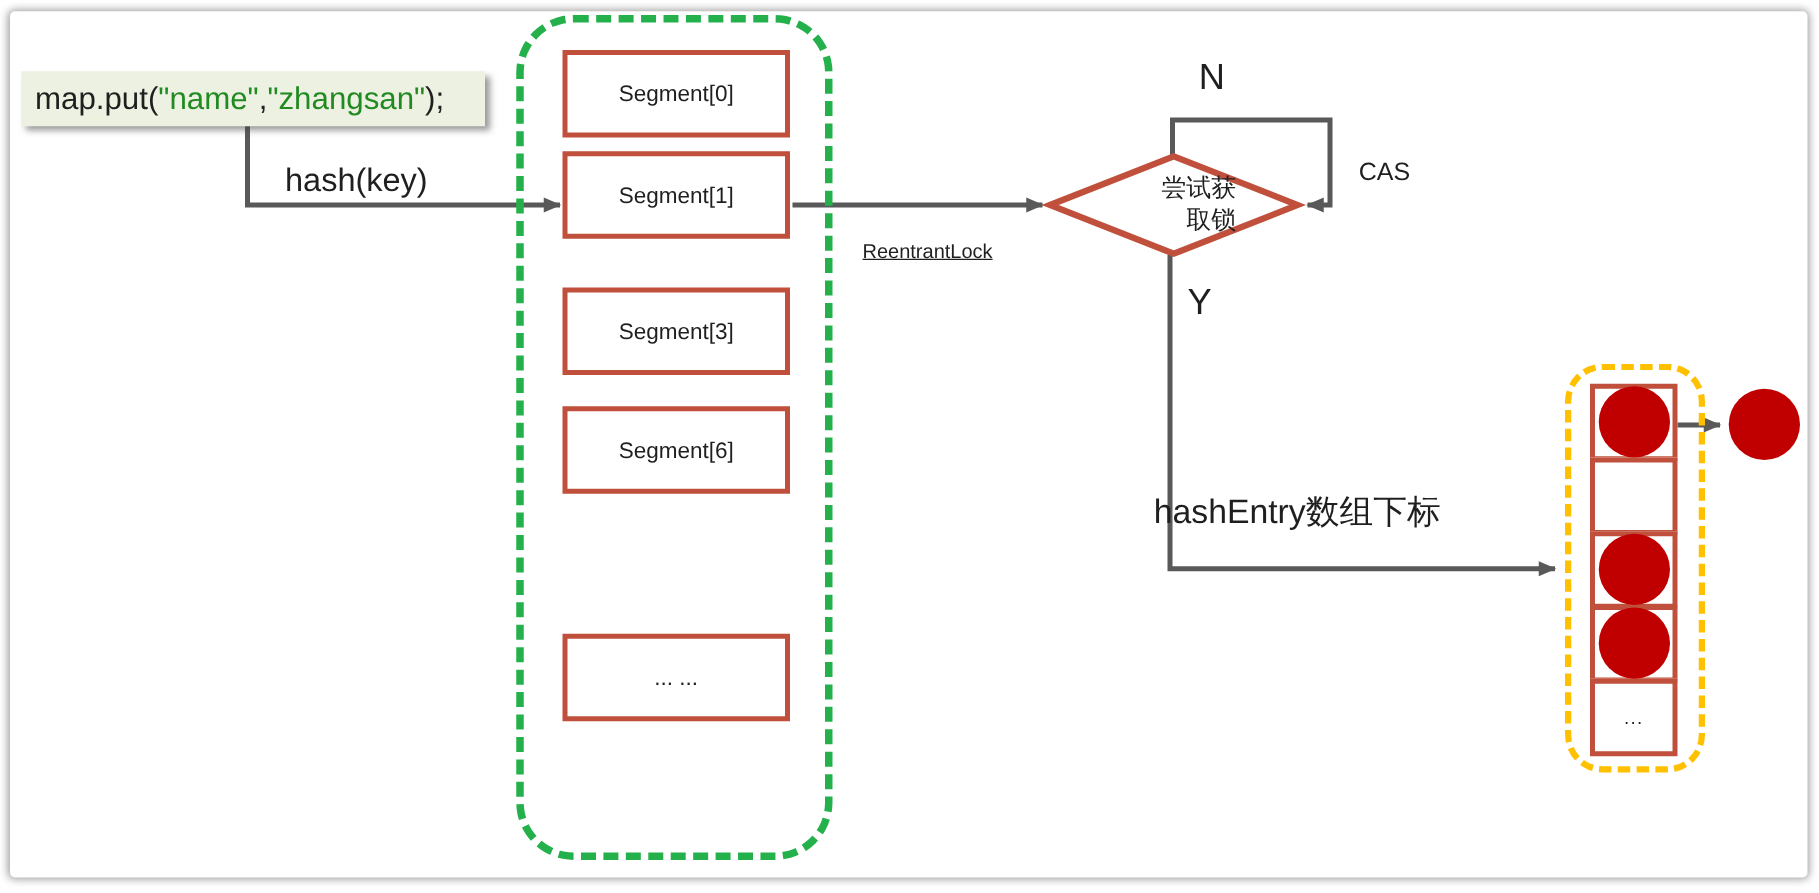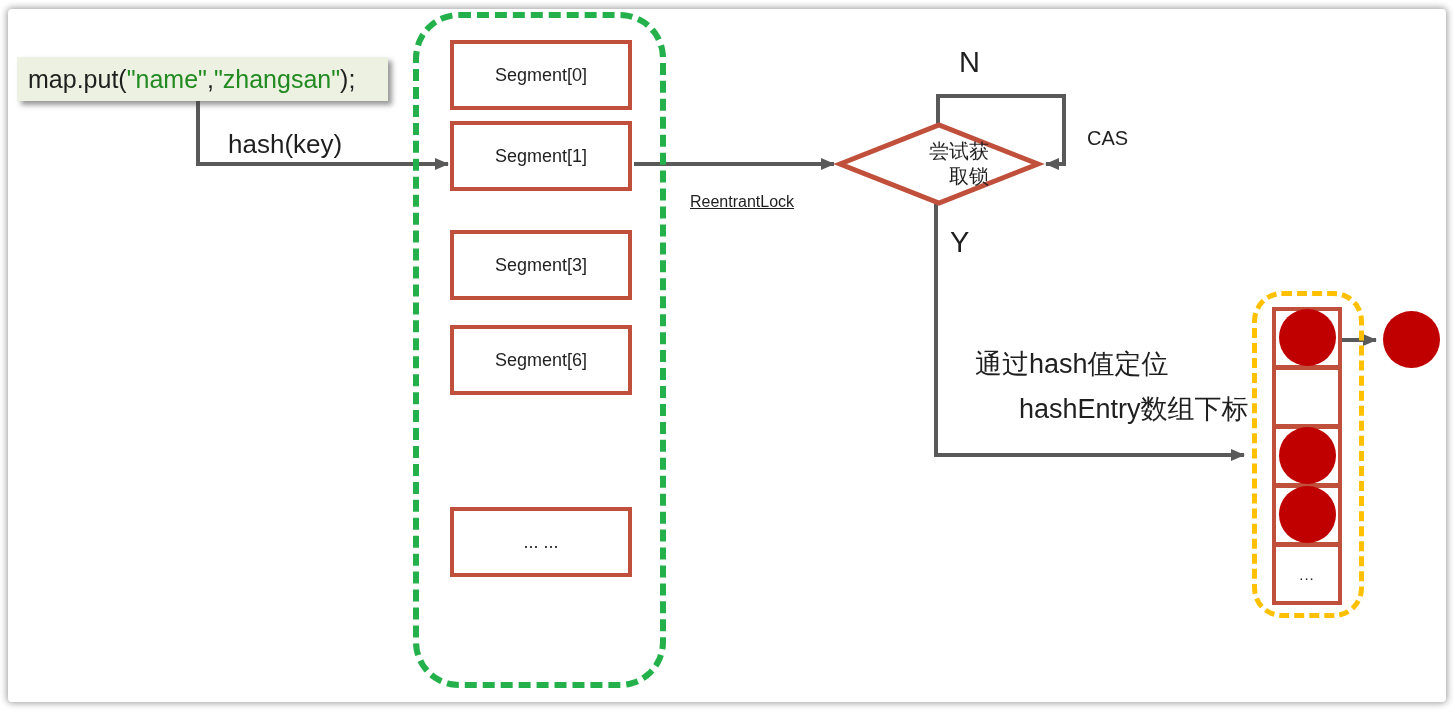--- a/index.html
+++ b/index.html
@@ -12,21 +12,21 @@
             box-shadow:4px 4px 5px rgba(70,70,70,.55);font-size:25px;line-height:44px;
             padding-left:11px;box-sizing:border-box;white-space:nowrap;}
   .str{color:#218a21;}
   .lbl{position:absolute;white-space:nowrap;}
   .hash-lbl{left:228px;top:129px;font-size:26px;}
   .reentrant-lbl{left:690px;top:193px;font-size:16px;text-decoration:underline;}
   .n-lbl{left:959px;top:46px;font-size:29px;}
   .cas-lbl{left:1087px;top:101px;font-size:20px;margin-top:26px;}
   .y-lbl{left:950px;top:226px;font-size:29px;}
   .loc1{left:975px;top:346px;font-size:27px;}
-  .loc2{left:1019px;top:391px;font-size:27px;}
+  .loc2{left:923px;top:391px;font-size:27px;}
   .green-box{position:absolute;left:413px;top:12px;width:253px;height:676px;
              border:6px dashed #24b14c;border-radius:46px;box-sizing:border-box;}
   .seg{position:absolute;left:450px;width:182px;height:70px;border:4px solid #c0503c;
        background:#fff;box-sizing:border-box;display:flex;align-items:center;
        justify-content:center;font-size:18px;}
   .diamond-label{position:absolute;left:889px;top:139px;width:100px;text-align:right;
                  font-size:20px;line-height:25px;}
   .orange-box{position:absolute;left:1252px;top:291px;width:112px;height:327px;
               border:5px dashed #ffc000;border-radius:30px;box-sizing:border-box;}
   .cell{position:absolute;left:1272px;width:70px;height:62px;border:4px solid #c0503c;
@@ -72,21 +72,20 @@
 
   <div class="diamond-label">
     <div>尝试获</div>
     <div>取锁</div>
   </div>
 
   <div class="lbl n-lbl">N</div>
   <div class="lbl cas-lbl">CAS</div>
   <div class="lbl y-lbl">Y</div>
 
-  <div class="lbl loc1">通过hash值定位</div>
   <div class="lbl loc2">hashEntry数组下标</div>
 
   <div class="orange-box"></div>
 
   <div class="cell" style="top:307px"></div>
   <div class="cell" style="top:366px"></div>
   <div class="cell" style="top:425px"></div>
   <div class="cell" style="top:484px"></div>
   <div class="cell" style="top:543px">
     <span class="cell-ellipsis">...</span>

